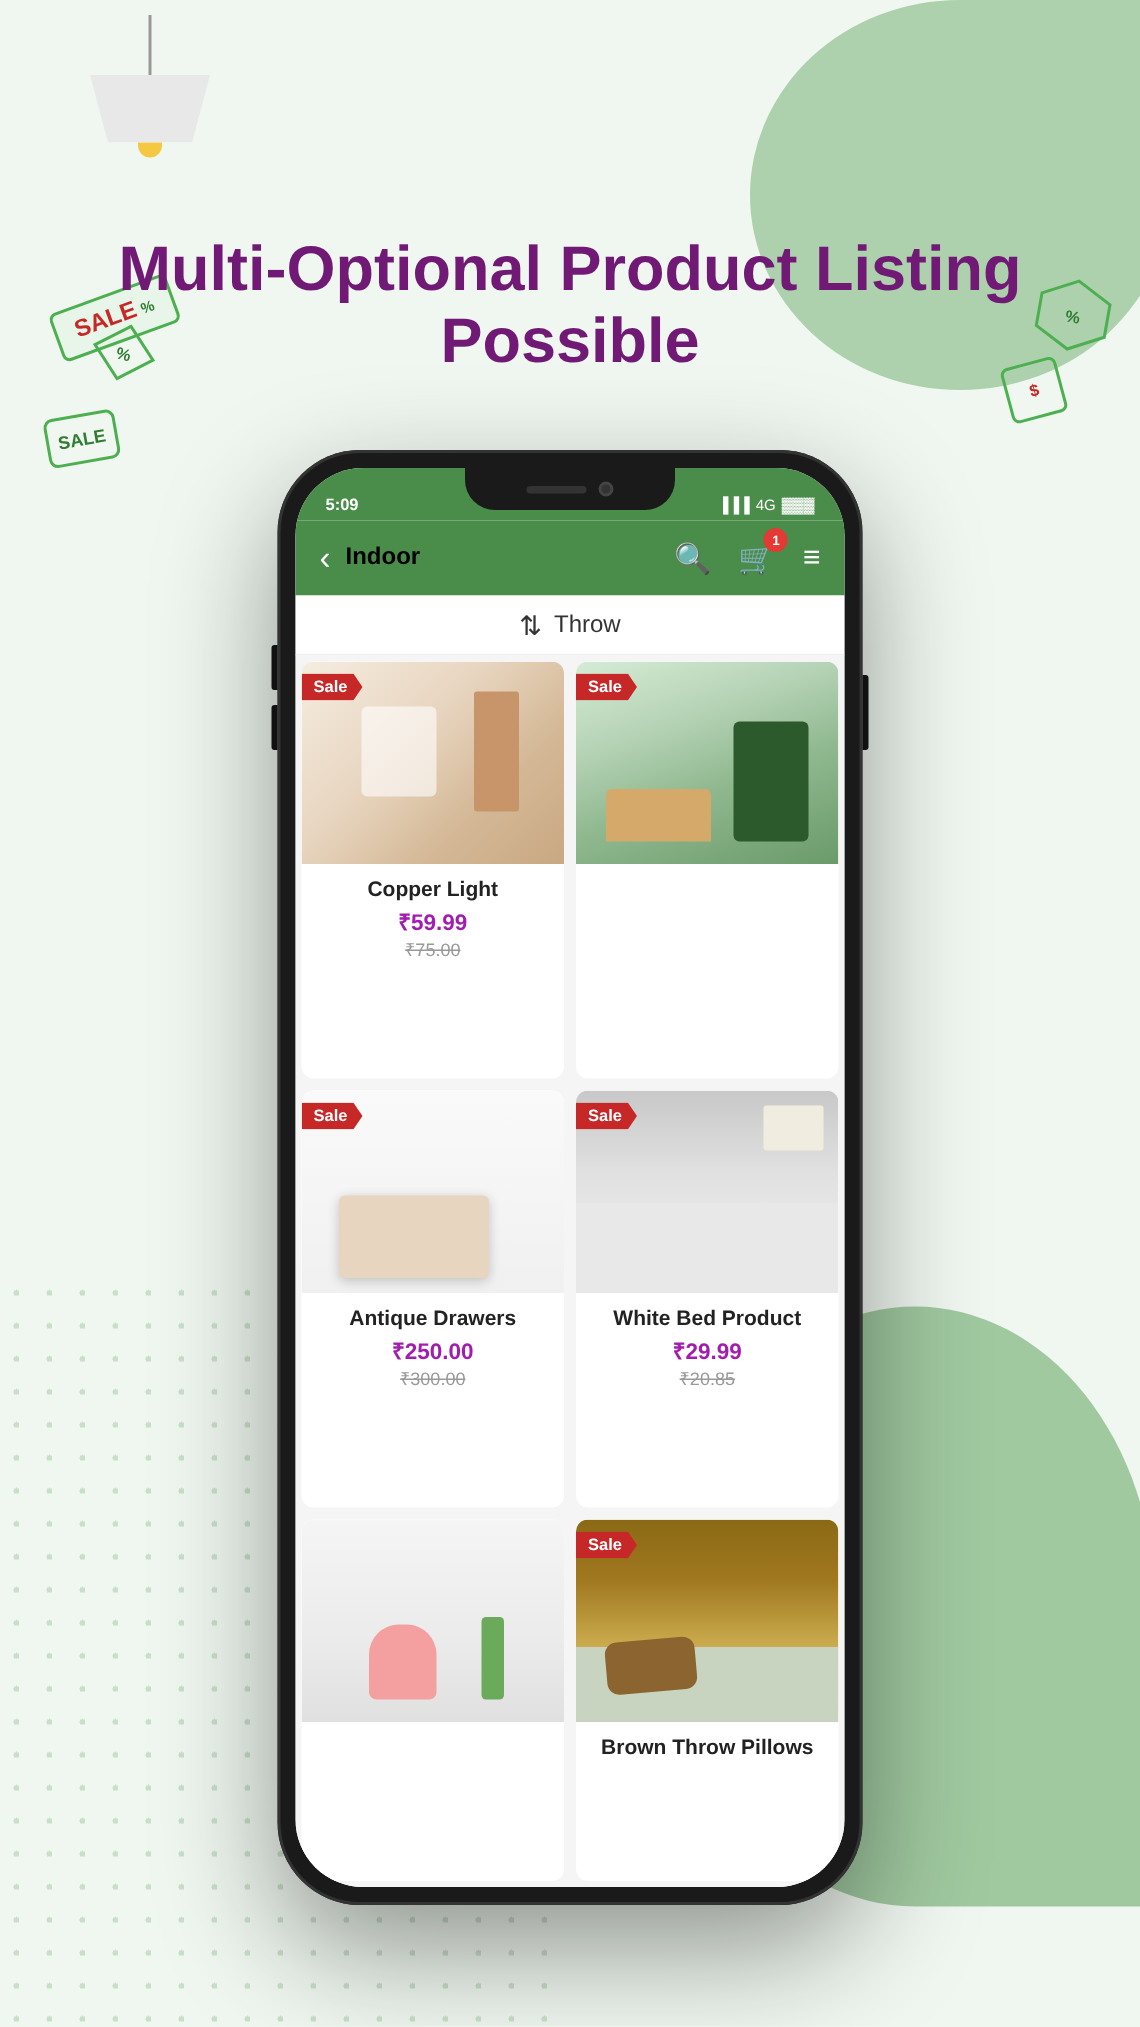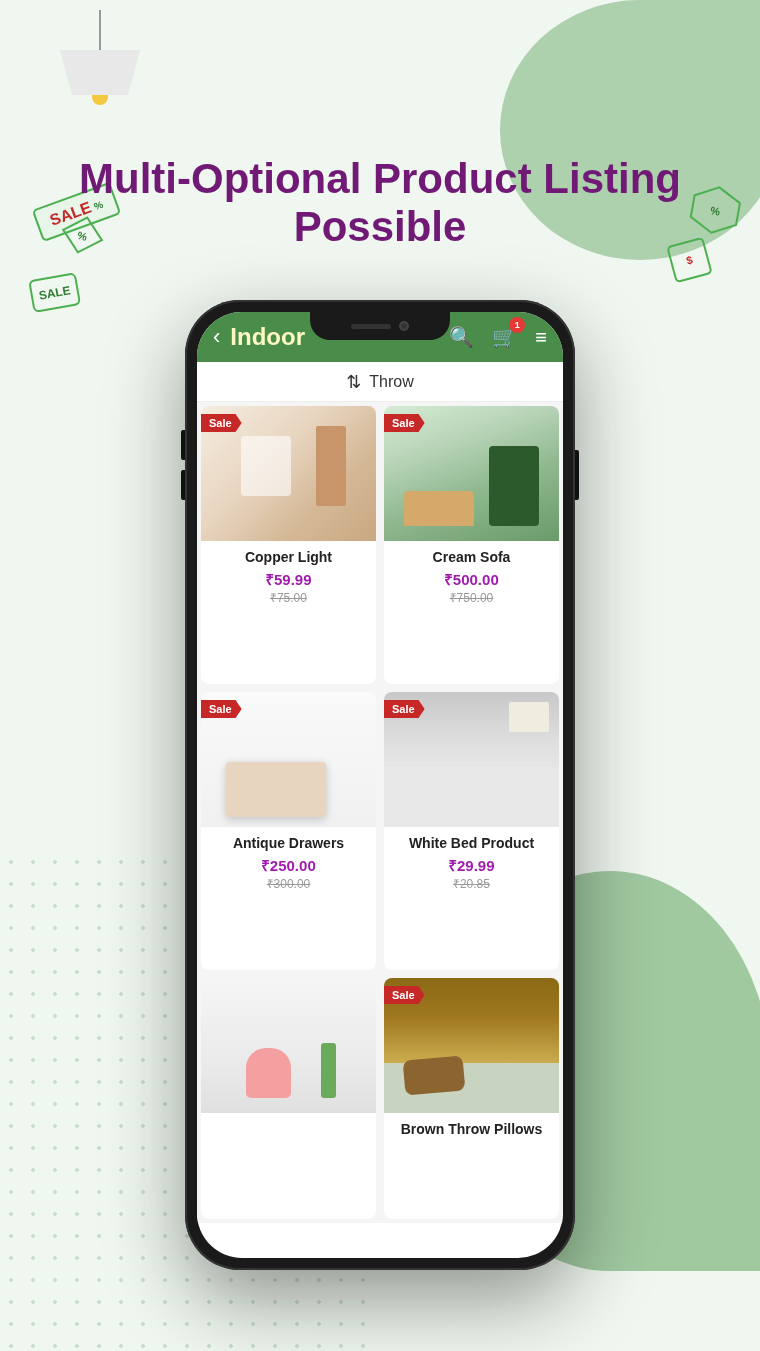--- a/index.html
+++ b/index.html
@@ -176,22 +176,22 @@
       align-items: center;
       padding: 0 16px;
       gap: 10px;
     }
     .nav-back {
       color: #fff;
       font-size: 22px;
       cursor: pointer;
     }
     .nav-title {
-      color: #fef9c3;
-      font-size: 24px;
+      color: #000000;
+      font-size: 16px;
       font-weight: bold;
       flex: 1;
     }
     .nav-icons {
       display: flex;
       align-items: center;
       gap: 18px;
     }
     .nav-icon {
       color: #fff;
@@ -485,20 +485,28 @@
     <div style="position:absolute; left:-4px; top:170px; width:4px; height:30px; background:#111; border-radius:2px 0 0 2px;"></div>
     <div style="position:absolute; right:-4px; top:150px; width:4px; height:50px; background:#111; border-radius:0 2px 2px 0;"></div>
 
     <div class="phone-inner">
 
       <div class="notch">
         <div class="notch-speaker"></div>
         <div class="notch-camera"></div>
       </div>
 
+      <div class="status-bar">
+        <span class="status-left">5:09</span>
+        <div class="status-right">
+          <span>▐▐▐</span>
+          <span>4G</span>
+          <span>▓▓▓</span>
+        </div>
+      </div>
 
       <div class="nav-bar">
         <span class="nav-back">‹</span>
         <span class="nav-title">Indoor</span>
         <div class="nav-icons">
           <span class="nav-icon">🔍</span>
           <span class="nav-icon" style="position:relative;">
             🛒
             <span class="cart-badge">1</span>
           </span>
@@ -523,25 +531,20 @@
             <div class="product-price">₹59.99</div>
             <div class="product-original-price">₹75.00</div>
           </div>
         </div>
 
         <div class="product-card">
           <div class="product-image-wrap">
             <div class="img-cream-sofa" style="width:100%; height:100%;"></div>
             <div class="sale-badge">Sale</div>
           </div>
-          <div class="product-info">
-            <div class="product-name">Cream Sofa</div>
-            <div class="product-price">₹500.00</div>
-            <div class="product-original-price">₹750.00</div>
-          </div>
         </div>
 
         <div class="product-card">
           <div class="product-image-wrap">
             <div class="img-antique-drawers" style="width:100%; height:100%;"></div>
             <div class="sale-badge">Sale</div>
           </div>
           <div class="product-info">
             <div class="product-name">Antique Drawers</div>
             <div class="product-price">₹250.00</div>

